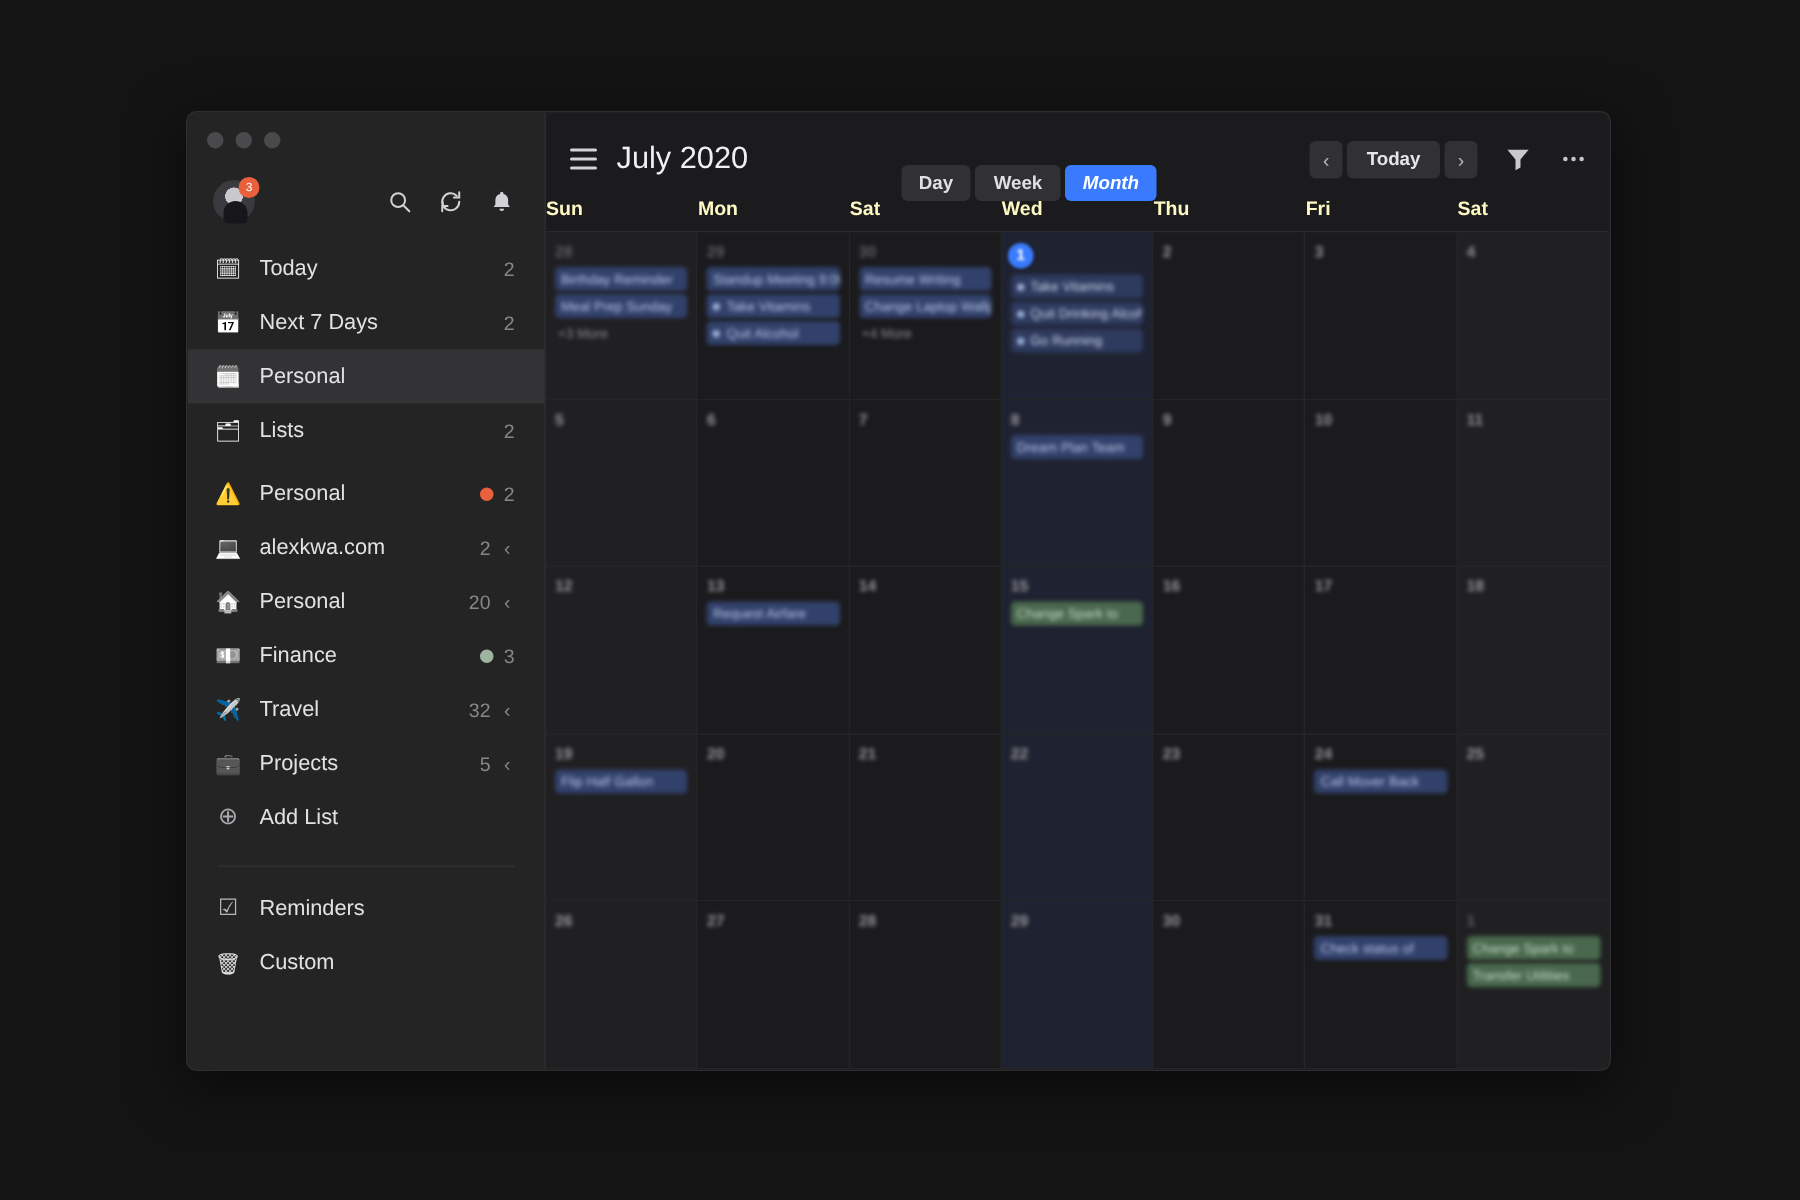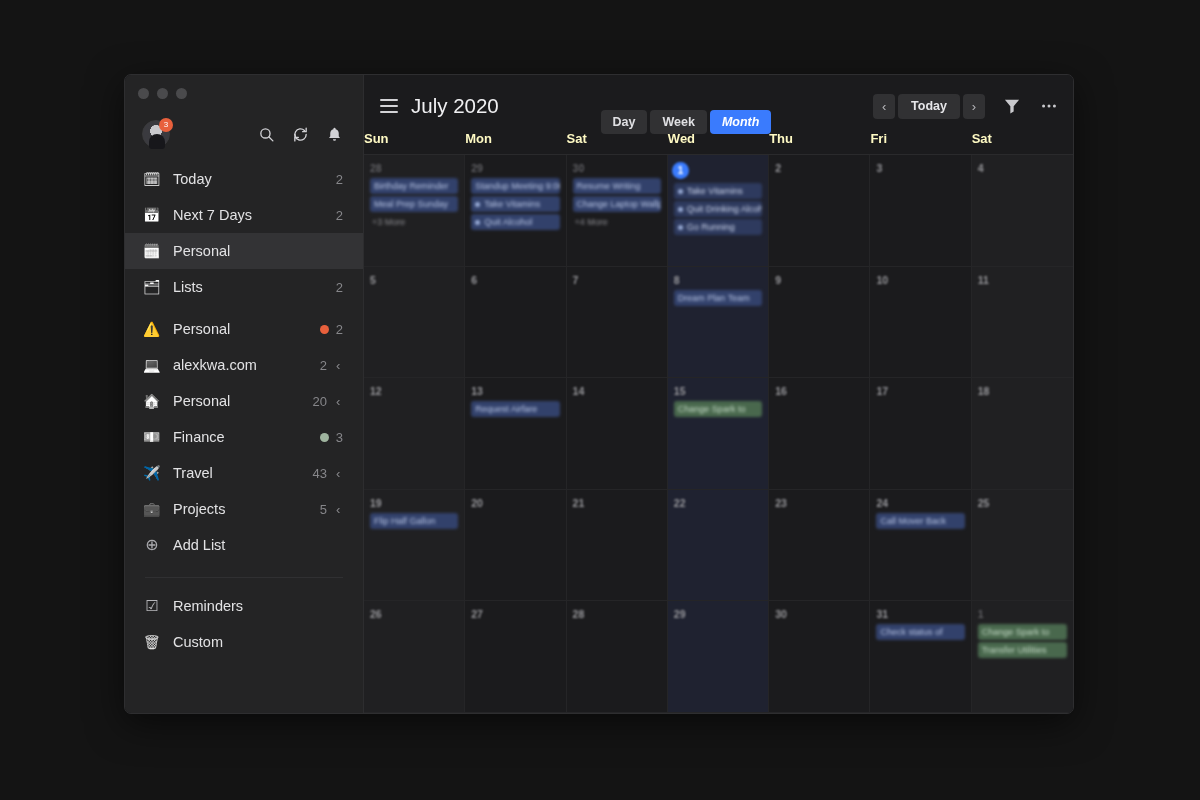--- a/index.html
+++ b/index.html
@@ -290,21 +290,21 @@
       </div>
       <div class="nav-item">
         <span class="nav-emoji">💵</span>
         <span class="nav-label">Finance</span>
         <span class="nav-dot" style="background:#9fb49f"></span>
         <span class="nav-count">3</span>
       </div>
       <div class="nav-item">
         <span class="nav-emoji" style="filter:none">✈️</span>
         <span class="nav-label">Travel</span>
-        <span class="nav-count">43</span>
+        <span class="nav-count">32</span>
         <span class="chev">‹</span>
       </div>
       <div class="nav-item">
         <span class="nav-emoji">💼</span>
         <span class="nav-label">Projects</span>
         <span class="nav-count">5</span>
         <span class="chev">‹</span>
       </div>
       <div class="nav-item">
         <span class="nav-emoji" style="font-size:16px;color:#a9a9ad;filter:none">⊕</span>

